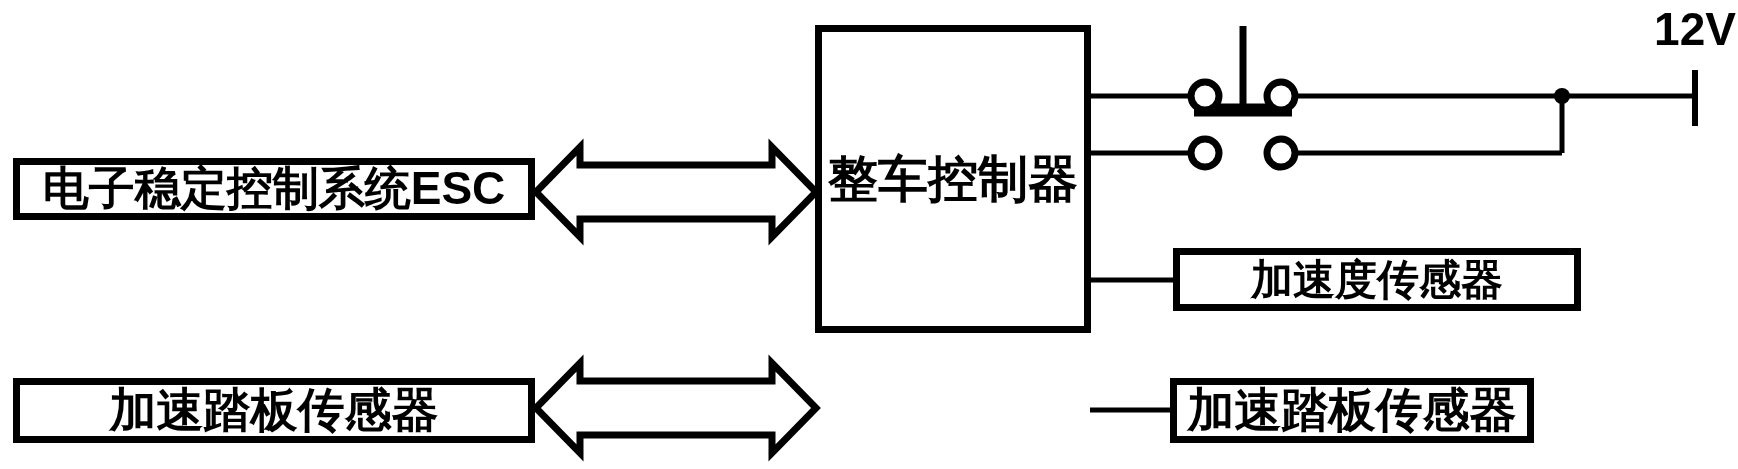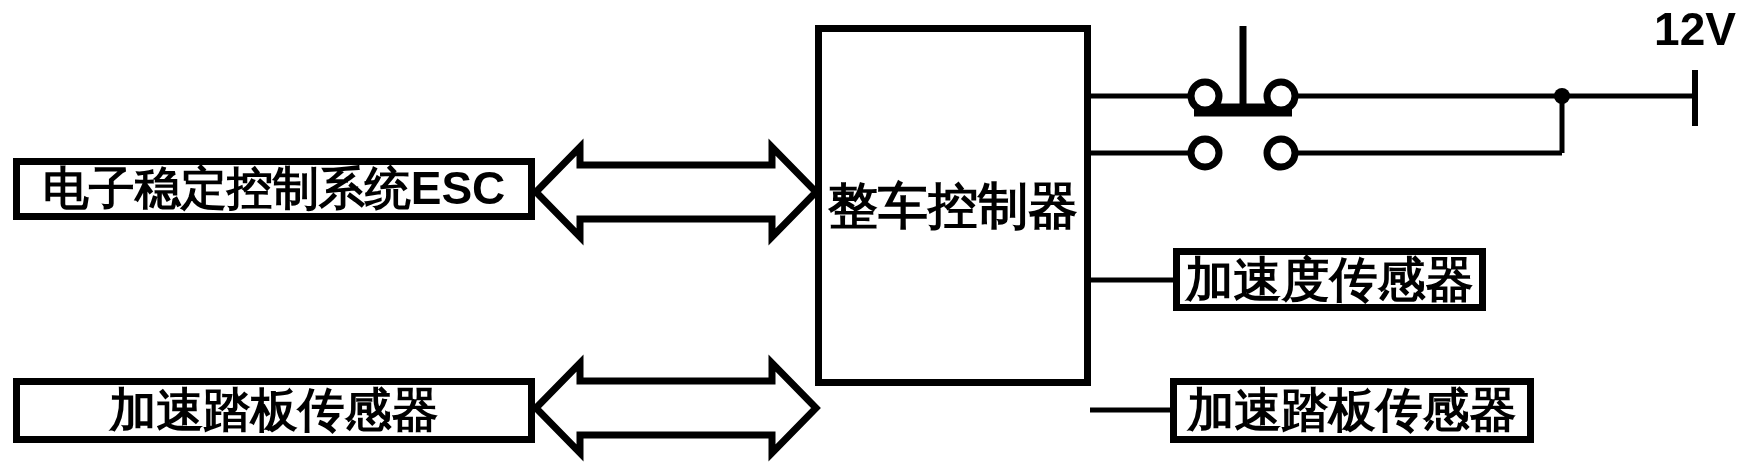--- a/index.html
+++ b/index.html
@@ -28,23 +28,23 @@
     background: #ffffff;
     display: flex;
     align-items: center;
     justify-content: center;
     text-align: right;
     font-weight: 700;
     white-space: nowrap;
   }
   .box-esc         { left: 13px;   top: 158px; width: 522px; height: 62px;  font-size: 46px; }
   .box-pedal-left  { left: 13px;   top: 378px; width: 522px; height: 65px;  font-size: 47px; }
-  .box-vcu         { left: 815px;  top: 25px;  width: 276px; height: 361px; font-size: 50px;
+  .box-vcu         { left: 815px;  top: 25px;  width: 276px; height: 308px; font-size: 50px;
                      flex-direction: column; line-height: 1.28; }
-  .box-accel       { left: 1173px; top: 248px; width: 313px; height: 63px;  font-size: 48px; }
+  .box-accel       { left: 1173px; top: 248px; width: 408px; height: 63px;  font-size: 42px; }
   .box-pedal-right { left: 1170px; top: 378px; width: 364px; height: 65px;  font-size: 47px; }
 
   .float-label {
     position: absolute;
     font-weight: 700;
     text-align: center;
     white-space: nowrap;
   }
   .label-brake-switch { left: 1212px; top: 183px; width: 200px; font-size: 47px; }
   .label-12v          { left: 1646px; top: 2px;   width: 98px;  font-size: 46px; }

